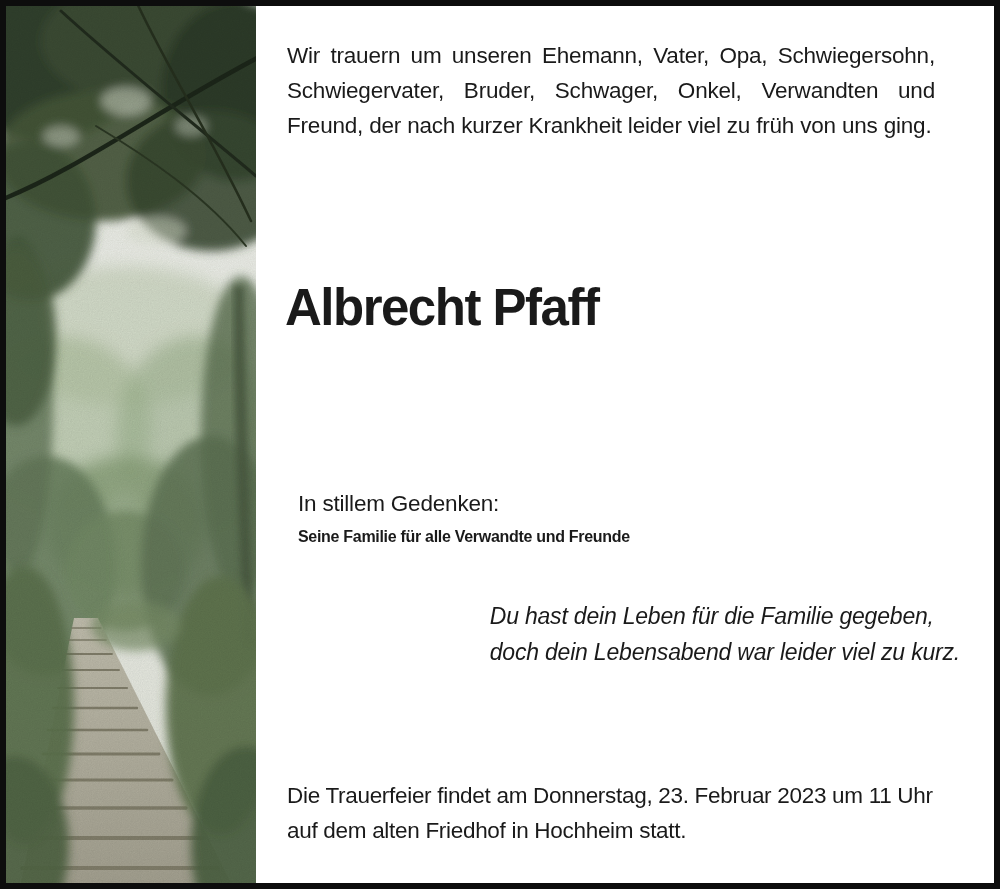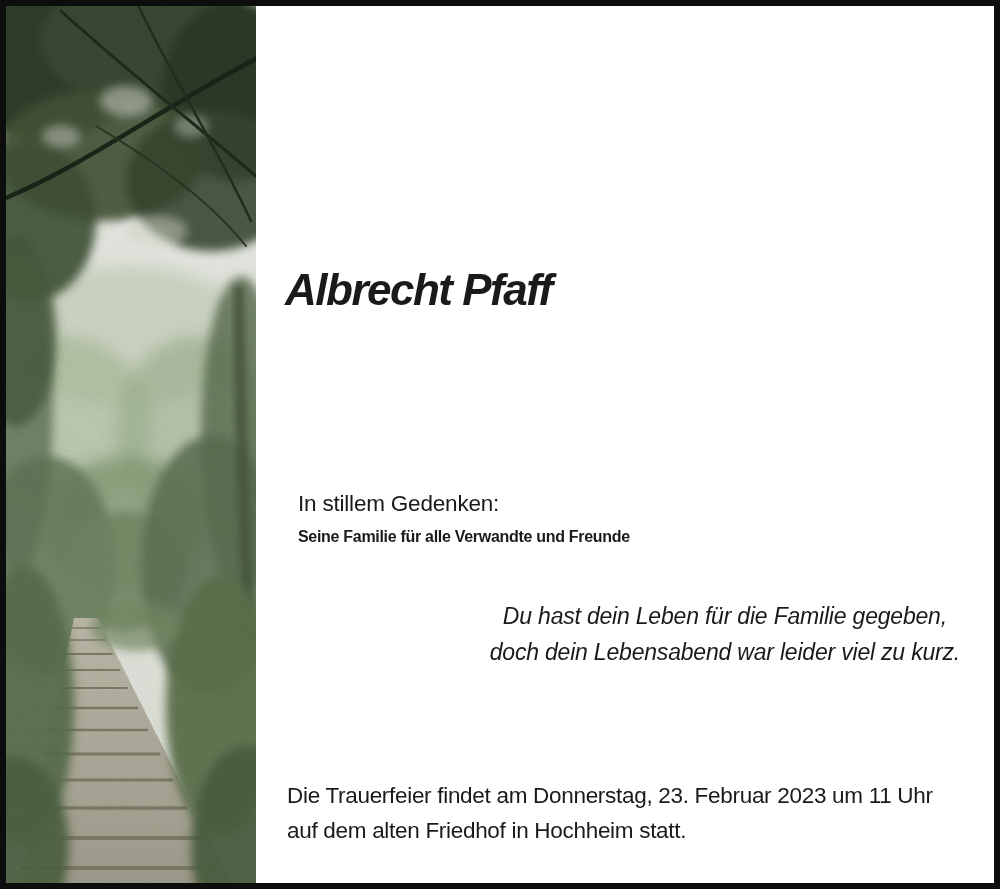--- a/index.html
+++ b/index.html
@@ -32,25 +32,24 @@
   }
 
   .intro{
     position:absolute;left:31px;top:32px;
     width:648px;
     font-size:22.5px;line-height:35px;
     letter-spacing:-0.2px;
     text-align:justify;
   }
   .deceased-name{
-    position:absolute;left:29px;top:254px;
-    font-size:44px;line-height:60px;
+    position:absolute;left:29px;top:272px;
+    font-size:51px;line-height:60px;
     font-weight:bold;letter-spacing:-1.5px;
     white-space:nowrap;
-    font-style:italic;
   }
   .dates{
     position:absolute;left:31px;top:342px;
     font-size:28px;line-height:32px;
     font-weight:bold;letter-spacing:-0.5px;
     white-space:nowrap;
   }
   .dates .death-group{margin-left:38px;}
   .dates .sym{margin-right:9px;}
 
@@ -61,21 +60,21 @@
     font-size:22.5px;line-height:33px;letter-spacing:-0.2px;
   }
   .mourners{
     font-size:16px;line-height:34px;
     font-weight:bold;letter-spacing:-0.3px;
     white-space:nowrap;
   }
 
   .quote{
     position:absolute;right:34px;top:592px;
-    text-align:center;
+    text-align:left;
     font-style:italic;
     font-size:23px;line-height:36px;letter-spacing:-0.2px;
     white-space:nowrap;
   }
 
   .funeral{
     position:absolute;left:31px;top:772px;
     font-size:22.5px;line-height:35px;letter-spacing:-0.3px;
     white-space:nowrap;
   }
@@ -178,20 +177,21 @@
         <path d="M130,-5 C160,60 205,130 245,215" stroke="#27311f" stroke-width="2.5"></path>
         <path d="M90,120 C140,150 200,190 240,240" stroke="#2c3824" stroke-width="2"></path>
       </g>
 
       <rect x="0" y="0" width="250" height="877" filter="url(#grain)" opacity="0.12"></rect>
     </svg>
   </div>
 
   <div class="content">
 
+    <p class="intro">Wir trauern um unseren Ehemann, Vater, Opa, Schwiegersohn, Schwiegervater, Bruder, Schwager, Onkel, Verwandten und Freund, der nach kurzer Krankheit leider viel zu früh von uns ging.</p>
 
     <h1 class="deceased-name">Albrecht Pfaff</h1>
 
 
     <div class="remembrance">
       <p class="remembrance-label">In stillem Gedenken:</p>
       <p class="mourners">Seine Familie für alle Verwandte und Freunde</p>
     </div>
 
     <div class="quote">

